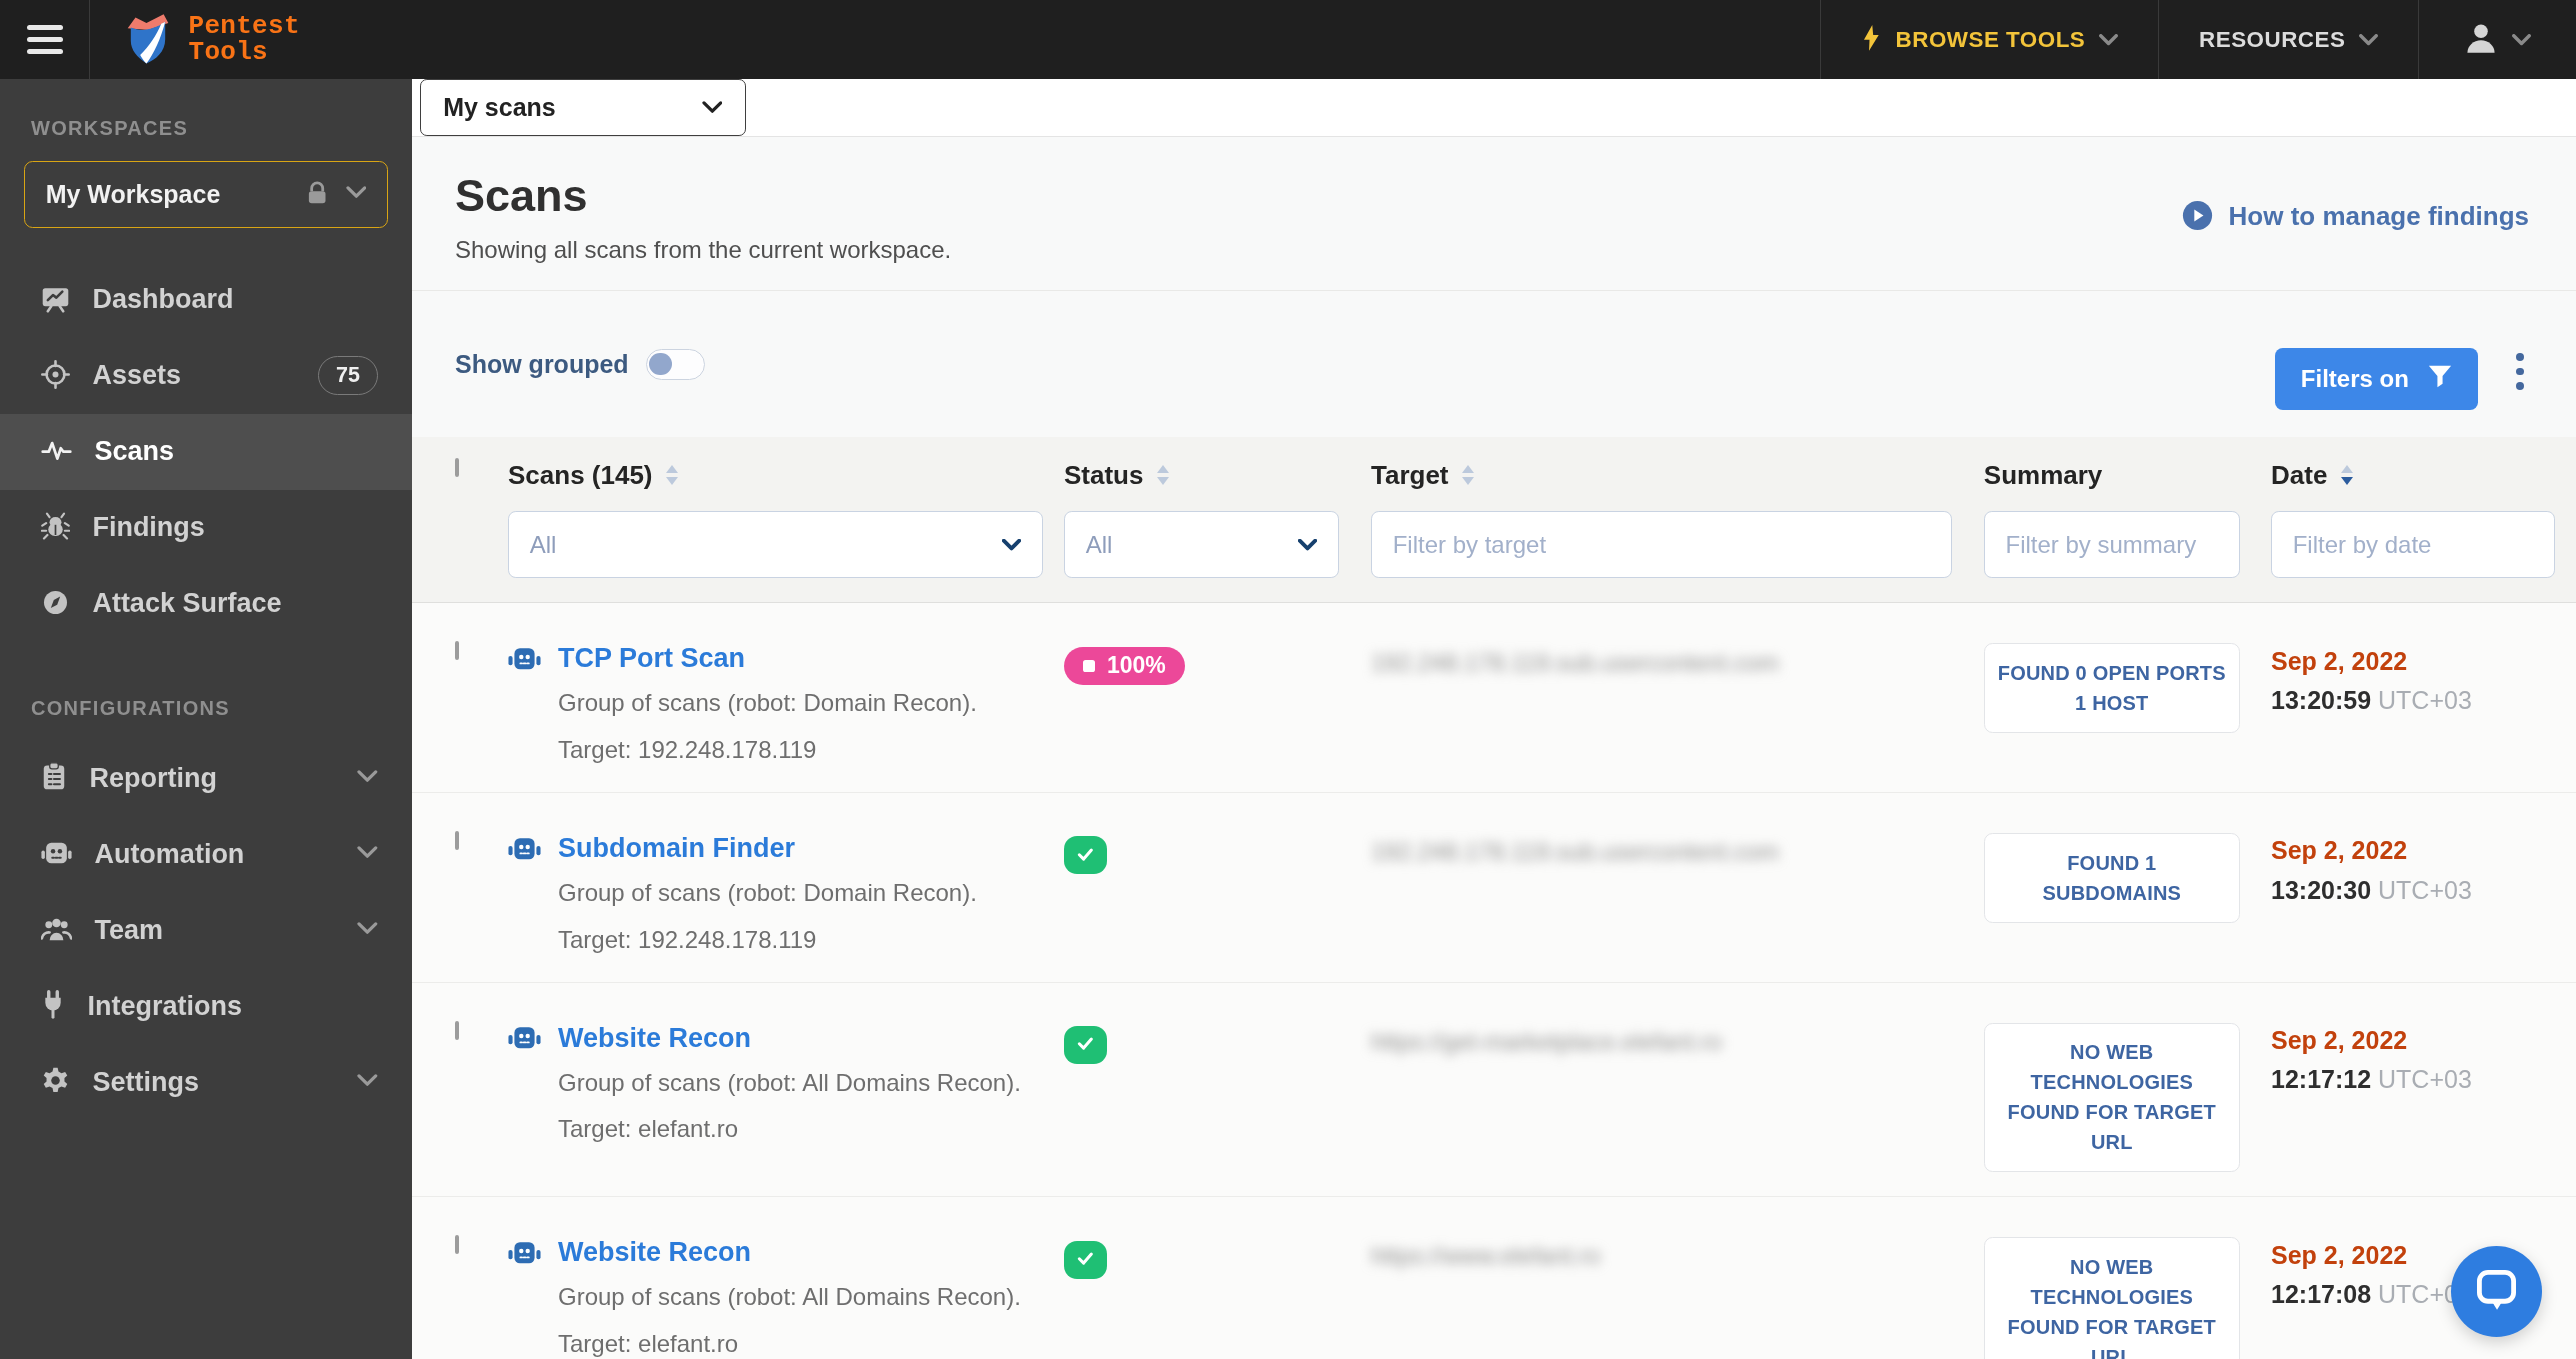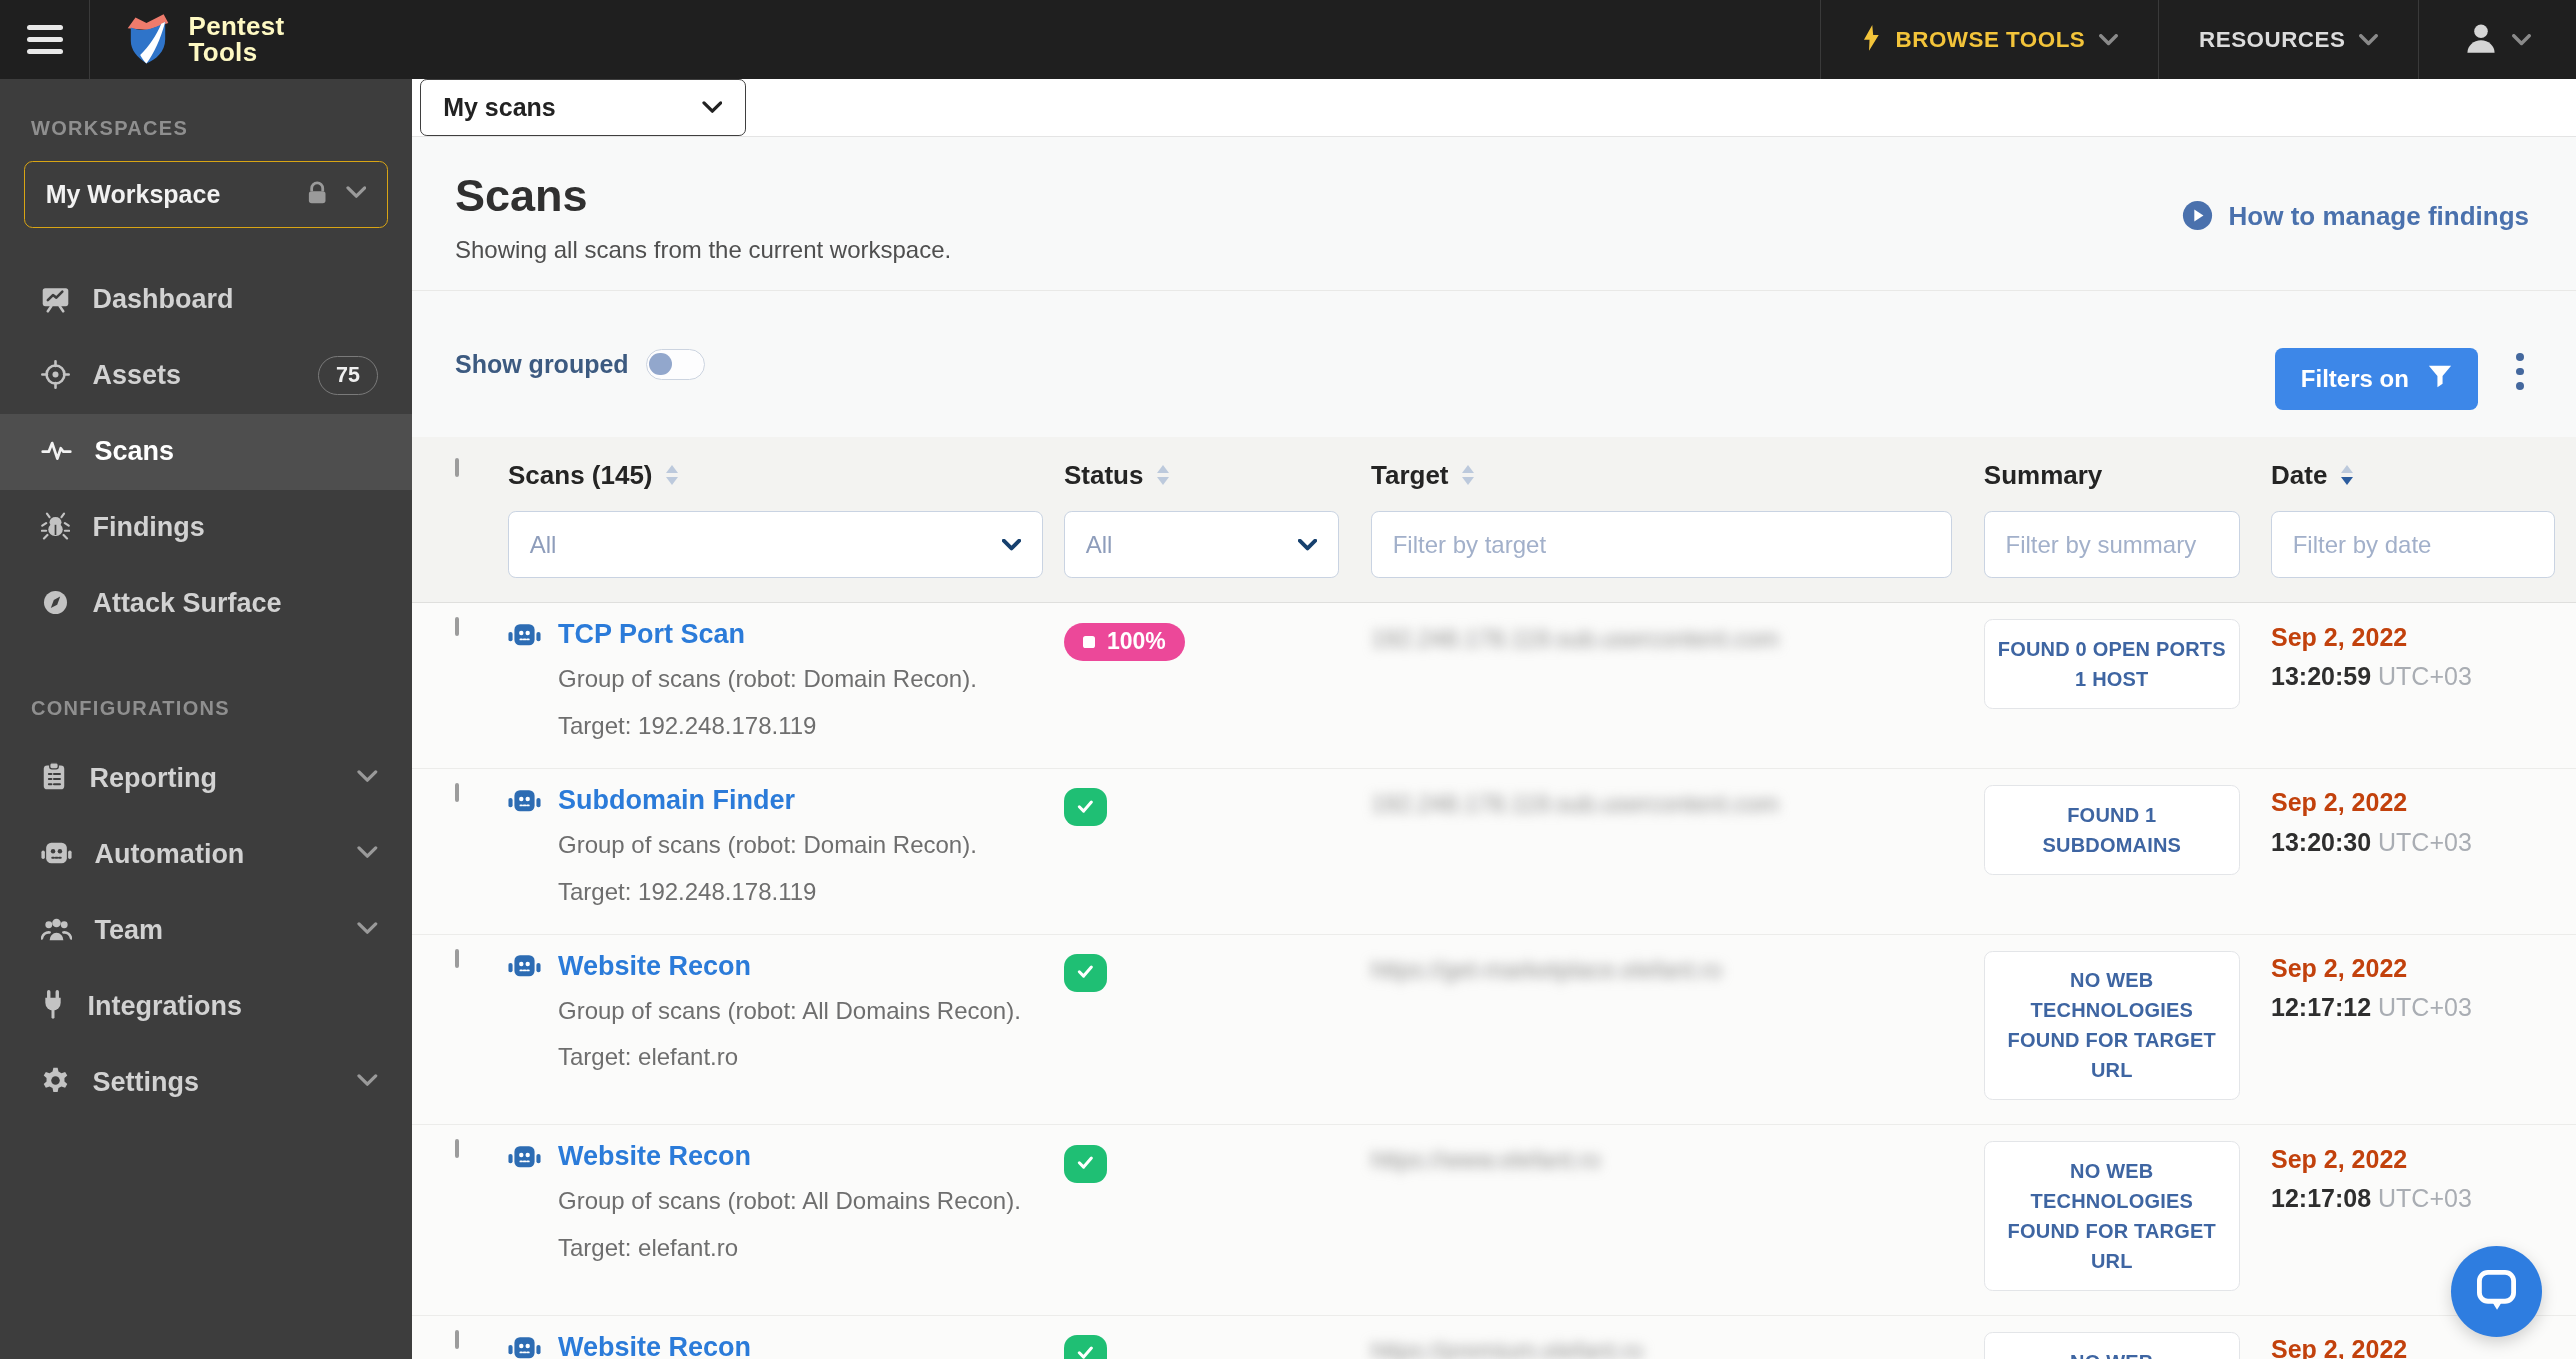--- a/index.html
+++ b/index.html
@@ -5,21 +5,21 @@
   * { margin:0; padding:0; box-sizing:border-box; }
   html,body { width:2576px; height:1359px; overflow:hidden; background:#f7f8f8;
               font-family:"Liberation Sans", sans-serif; }
 
   
   .topbar { height:79px; background:#1f1f1f; display:flex; align-items:stretch; }
   .hamburger { width:90px; display:flex; flex-direction:column; justify-content:center;
                align-items:center; gap:7.8px; border-right:0.9px solid #3a3a3a; cursor:pointer; }
   .hamburger span { width:36px; height:4.3px; background:#e8e8e8; border-radius:2.6px; }
   .brand { display:flex; align-items:center; padding-left:33px; gap:15.5px; }
-  .brand-text { color:#fef9c3; font-weight:800; font-size:26px; line-height:0.98; letter-spacing:0.3px; }
+  .brand-text { color:#f97316; font-weight:800; font-size:26px; line-height:0.98; letter-spacing:0.3px;font-family:Liberation Mono, monospace; }
   .top-spacer { flex:1; }
   .top-section { display:flex; align-items:center; gap:13.8px; padding:0 40px;
                  border-left:0.9px solid #3a3a3a; cursor:pointer; }
   .browse-label { color:#f3c43a; font-weight:800; font-size:22.4px; letter-spacing:0.5px; }
   .resources-label { color:#dcdcdc; font-weight:800; font-size:22.4px; letter-spacing:0.5px; }
   .chev { color:#8a8a8a; display:inline-flex; }
 
   
   .body-row { display:flex; height:1280px; }
 
@@ -89,21 +89,21 @@
            border-radius:7.8px; font-size:24px; display:flex; align-items:center;
            padding:0 20.7px; color:#8e9dbb; }
   .filter-select { justify-content:space-between; cursor:pointer;gap:21px; }
   .filter-select .chev { color:#16406e; }
   input.filter-input { font-family:"Liberation Sans", sans-serif; color:#333; width:100%; }
   input.filter-input::placeholder { color:#a2b0ca; opacity:1; }
   .checkbox { width:32px; height:32px; background:#fff; border:2.2px solid #9c9c9c;
               border-radius:7.8px; cursor:pointer; }
 
   .scan-row { background:#fbfbfa; border-bottom:0.9px solid #ececea;
-              padding-top:16px; padding-bottom:24px; }
+              padding-top:40px; padding-bottom:24px; }
   .cell-scan { display:flex; gap:17px; }
   .scan-texts { min-width:0; }
   .scan-name { color:#2b7bd9; font-size:27px; font-weight:700; cursor:pointer; }
   .scan-desc { color:#6e6e6e; font-size:24px; margin-top:12px; line-height:1.45; }
   .robot { flex:none; margin-top:1.7px; }
 
   .badge-progress { display:inline-flex; align-items:center; gap:12px; background:#ec4899;
                     border-radius:19px; height:38px; padding:0 19px; margin-top:3.4px; }
   .badge-progress .sq { width:12px; height:12px; background:#fff; border-radius:2.6px; }
   .badge-progress .pc { color:#fff; font-size:23px; font-weight:800; }

